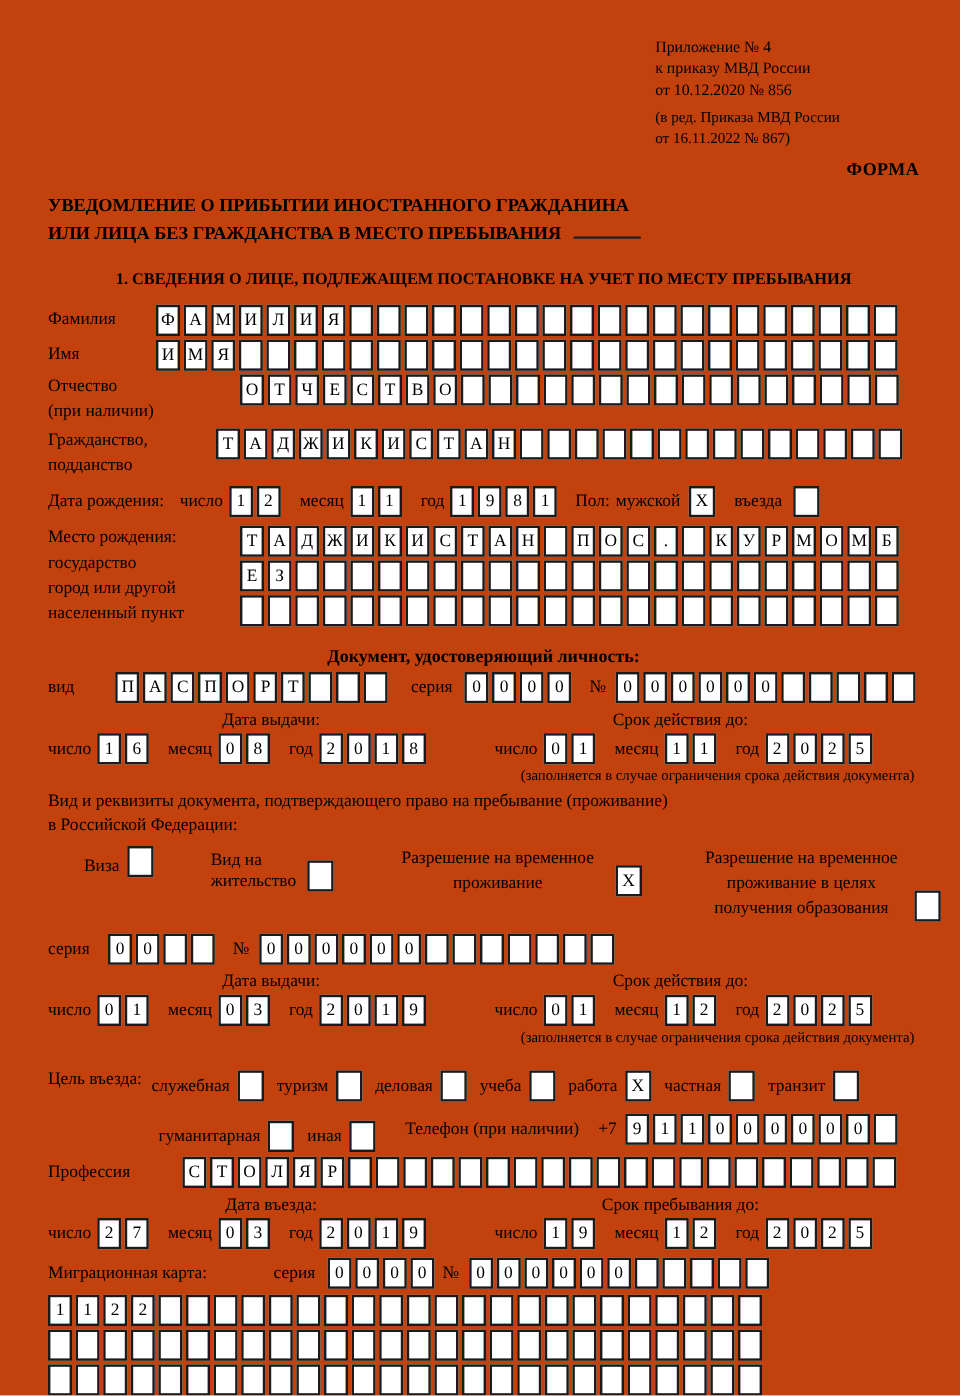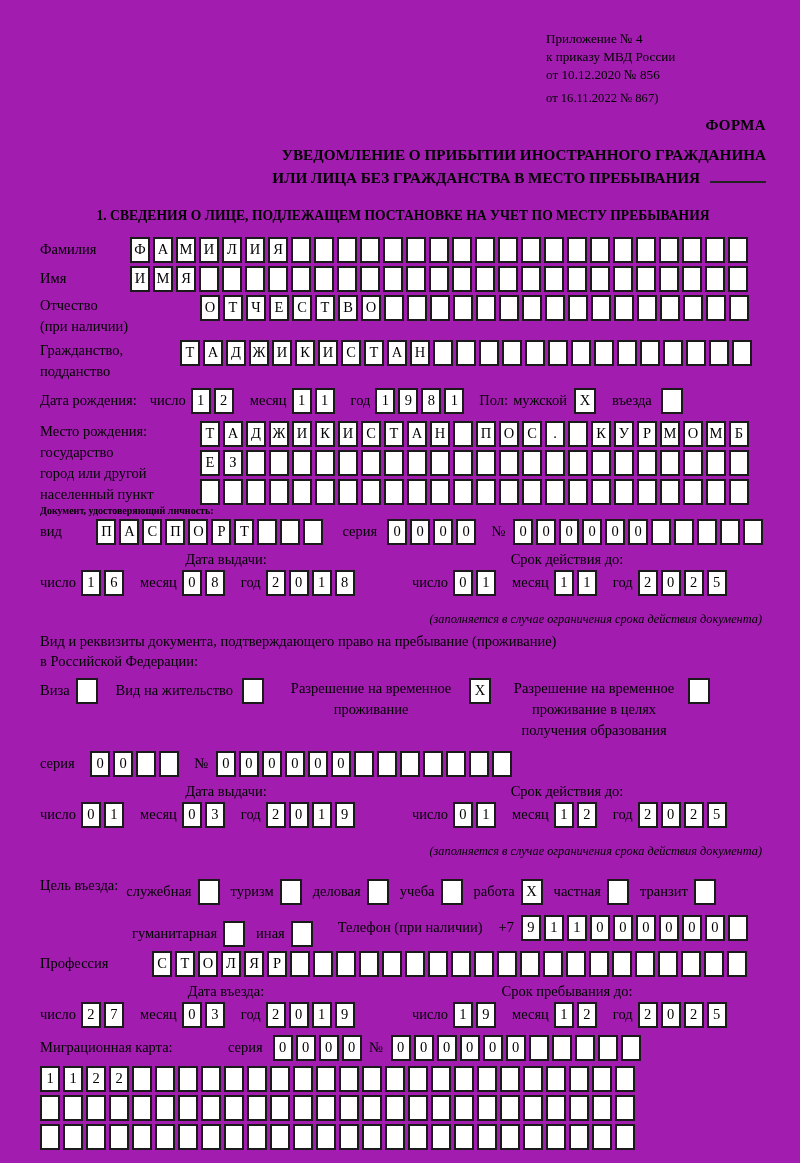--- a/index.html
+++ b/index.html
@@ -1,63 +1,64 @@
 <!DOCTYPE html>
 <html><head>
 <meta charset="utf-8">
 <style>
   *{box-sizing:border-box;}
   html,body{margin:0;padding:0;background:#ffffff;}
   .page{
-    position:relative;width:800px;height:1163px;background:#a21caf;color:#000;
+    position:relative;width:800px;height:1163px;background:#c2410c;color:#000;
     font-family:"Liberation Serif","DejaVu Serif",serif;font-size:14.5px;
     padding:30px 34px 10px 40px;overflow:hidden;
   }
   
   .hdr{width:220px;margin-left:auto;font-size:13.2px;line-height:1.38;}
   .hdr .sub{margin-top:5px;font-size:12.6px;}
   .forma{text-align:right;font-weight:bold;font-size:15px;margin-top:10px;letter-spacing:.4px;}
-  .title{text-align:right;font-weight:bold;font-size:15.2px;margin-top:10px;line-height:1.5;}
+  .title{text-align:left;font-weight:bold;font-size:15.2px;margin-top:10px;line-height:1.5;}
   .blank-line{display:inline-block;width:56px;border-bottom:2px solid #222;height:.9em;margin-left:10px;}
   .sect{text-align:center;font-weight:bold;font-size:13.6px;margin-top:18px;white-space:nowrap;}
   
   .frow{display:flex;align-items:flex-start;margin-top:3px;}
   .vc{align-items:center;}
   .flabel{flex:0 0 auto;padding-top:4px;}
   .lblcol div{line-height:21px;}
   .boxes{display:flex;flex-wrap:nowrap;}
   .cbox{flex:0 0 auto;width:20px;height:26px;border:2px solid #1a1a1a;margin-right:3px;
         display:flex;align-items:center;justify-content:center;font-size:14.5px;background:#fff;}
   .cb{flex:0 0 auto;display:inline-flex;width:22px;height:26px;border:2px solid #1a1a1a;
       align-items:center;justify-content:center;font-size:14.5px;background:#fff;}
   .dlbl{margin:0 5px 0 13px;}
   .dlbl.first{margin-left:0;}
   .dgroup{display:flex;align-items:center;}
   .dgroup.left{width:372px;flex:0 0 auto;}
   .dhead-row{display:flex;margin-top:6px;}
   .dhead{display:inline-block;text-align:center;}
-  .note{font-size:12.3px;text-align:right;margin-top:16px;padding-right:4px;font-style:italic;}
-  .opt{display:flex;align-items:flex-start;margin-right:18px;}
+  .note{font-size:12.3px;text-align:right;margin-top:2px;padding-right:4px;}
+  .opt{display:flex;align-items:flex-end;margin-right:18px;margin-left:30px;}
   .optlbl{padding-top:4px;margin-right:9px;}
   .optlbl.multi{width:178px;text-align:center;padding-top:0;line-height:1.45;}
   .p-opt{display:flex;align-items:center;margin-right:11px;margin-top:12px;}
   .p-opt .plbl{margin-right:6px;}
   .boxrow{margin-bottom:3px;}
   .repnote{font-size:12.5px;margin-top:12px;padding-left:22px;white-space:nowrap;}
 </style>
 </head>
 <body>
 
 <div class="page">
 
   <div class="hdr">
     <div>Приложение № 4</div>
     <div>к приказу МВД России</div>
     <div>от 10.12.2020 № 856</div>
     <div class="sub">
+      <div>(в ред. Приказа МВД России</div>
       <div>от 16.11.2022 № 867)</div>
     </div>
   </div>
   <div class="forma">ФОРМА</div>
 
   <div class="title">
     <div>УВЕДОМЛЕНИЕ О ПРИБЫТИИ ИНОСТРАННОГО ГРАЖДАНИНА</div>
     <div><span>ИЛИ ЛИЦА БЕЗ ГРАЖДАНСТВА В МЕСТО ПРЕБЫВАНИЯ</span><span class="blank-line"></span></div>
   </div>
 
@@ -304,21 +305,21 @@
           <span class="cbox"></span>
           <span class="cbox"></span>
           <span class="cbox"></span>
           <span class="cbox"></span>
           <span class="cbox"></span>
           <span class="cbox"></span>
         </div>
     </div>
   </div>
 
-  <div style="font-weight:bold;font-size:10px;margin-top:0">Документ, удостоверяющий личность:</div>
+  <div style="text-align:center;font-weight:bold;font-size:15px;margin-top:18px">Документ, удостоверяющий личность:</div>
 
   <div class="frow vc" style="margin-top:3px">
     <span style="width:66px">вид</span>
     <span class="boxes">
         <span class="cbox">П</span>
         <span class="cbox">А</span>
         <span class="cbox">С</span>
         <span class="cbox">П</span>
         <span class="cbox">О</span>
         <span class="cbox">Р</span>

